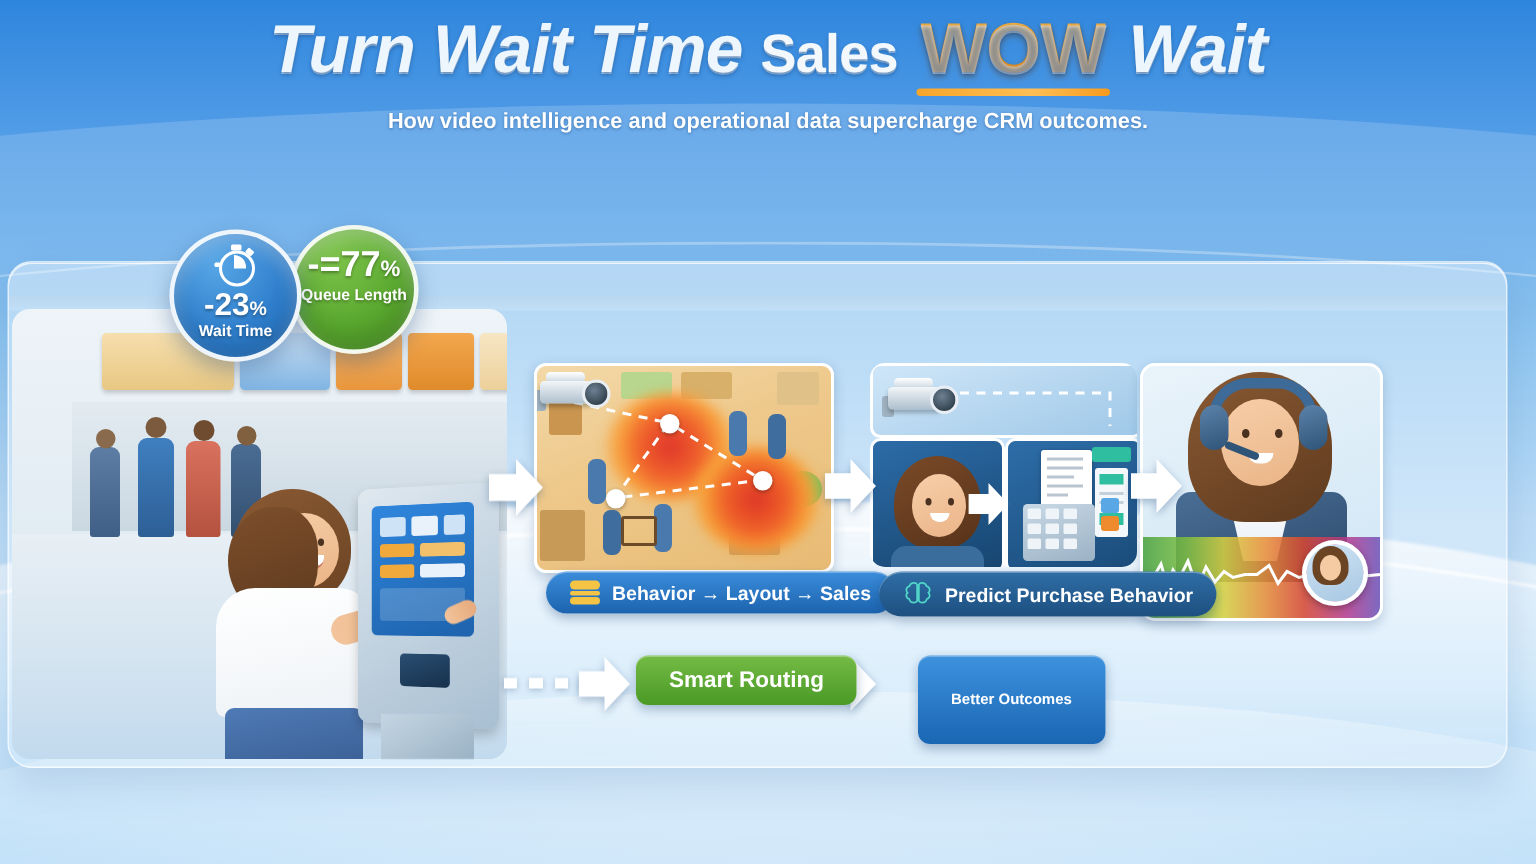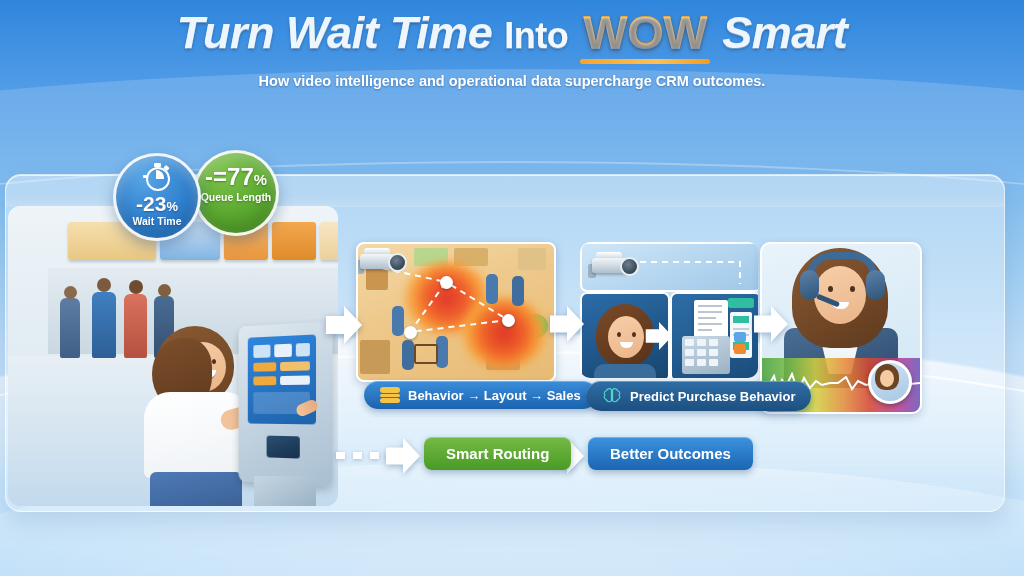--- a/index.html
+++ b/index.html
@@ -204,21 +204,21 @@
   
   .pill{position:absolute;display:flex;align-items:center;gap:8px;border-radius:18px;
     padding:6px 16px;font-size:13px;font-weight:bold;color:#fff;white-space:nowrap;z-index:8;
     box-shadow:0 3px 7px rgba(20,60,110,.32), inset 0 1px 0 rgba(255,255,255,.3);}
   #pill-behavior{left:364px;top:381px;
     background:linear-gradient(180deg,#3b8ddb,#1c63ae);}
   #pill-predict{left:586px;top:381px;
     background:linear-gradient(180deg,#2f6ea6,#1d4f80);}
   #pill-routing{left:424px;top:437px;font-size:15px;padding:8px 22px;border-radius:8px;
     background:linear-gradient(180deg,#74bb45,#4a9a26);}
-  #pill-outcomes{left:588px;top:437px;font-size:15px;padding:8px 22px;border-radius:8px;
+  #pill-outcomes{left:612px;top:437px;font-size:10px;padding:24px 22px;border-radius:8px;
     background:linear-gradient(180deg,#3d92de,#1a66b3);}
   .burger-icon{width:20px;height:16px;position:relative;flex:0 0 auto;}
   .burger-icon i{position:absolute;left:0;width:20px;border-radius:5px;background:#f6c445;display:block;}
   .bi1{top:0;height:6px;border-radius:7px 7px 2px 2px;}
   .bi2{top:7px;height:3px;}
   .bi3{top:11px;height:5px;border-radius:2px 2px 7px 7px;}
   .brain-icon{width:20px;height:18px;flex:0 0 auto;}
   
   #dash-lead{position:absolute;left:336px;top:452px;width:74px;height:7px;z-index:7;
     background:repeating-linear-gradient(90deg,#ffffff 0 9px,rgba(255,255,255,0) 9px 17px);
@@ -231,26 +231,26 @@
 
   <div class="swoosh sw3"></div>
   <div class="swoosh sw5"></div>
   <div class="swoosh sw1"></div>
   <div class="swoosh sw2"></div>
   <div class="swoosh sw4"></div>
 
   <div id="header">
     <div id="title">
       <span class="dim">Turn Wait Time</span>
-      <span class="light">Into</span>
+      <span class="light">Sales</span>
       <span id="wow-wrap">
         <span id="wow">WOW</span>
         <span id="wow-underline"></span>
       </span>
-      <span class="dim">Smart</span>
+      <span class="dim">Wait</span>
     </div>
     <div id="subtitle">How video intelligence and operational data supercharge CRM outcomes.</div>
   </div>
 
   <div id="card">
     <div id="card-strip"></div>
   </div>
 
   <div class="panel" id="panel-kiosk">
     <div class="floor"></div>

